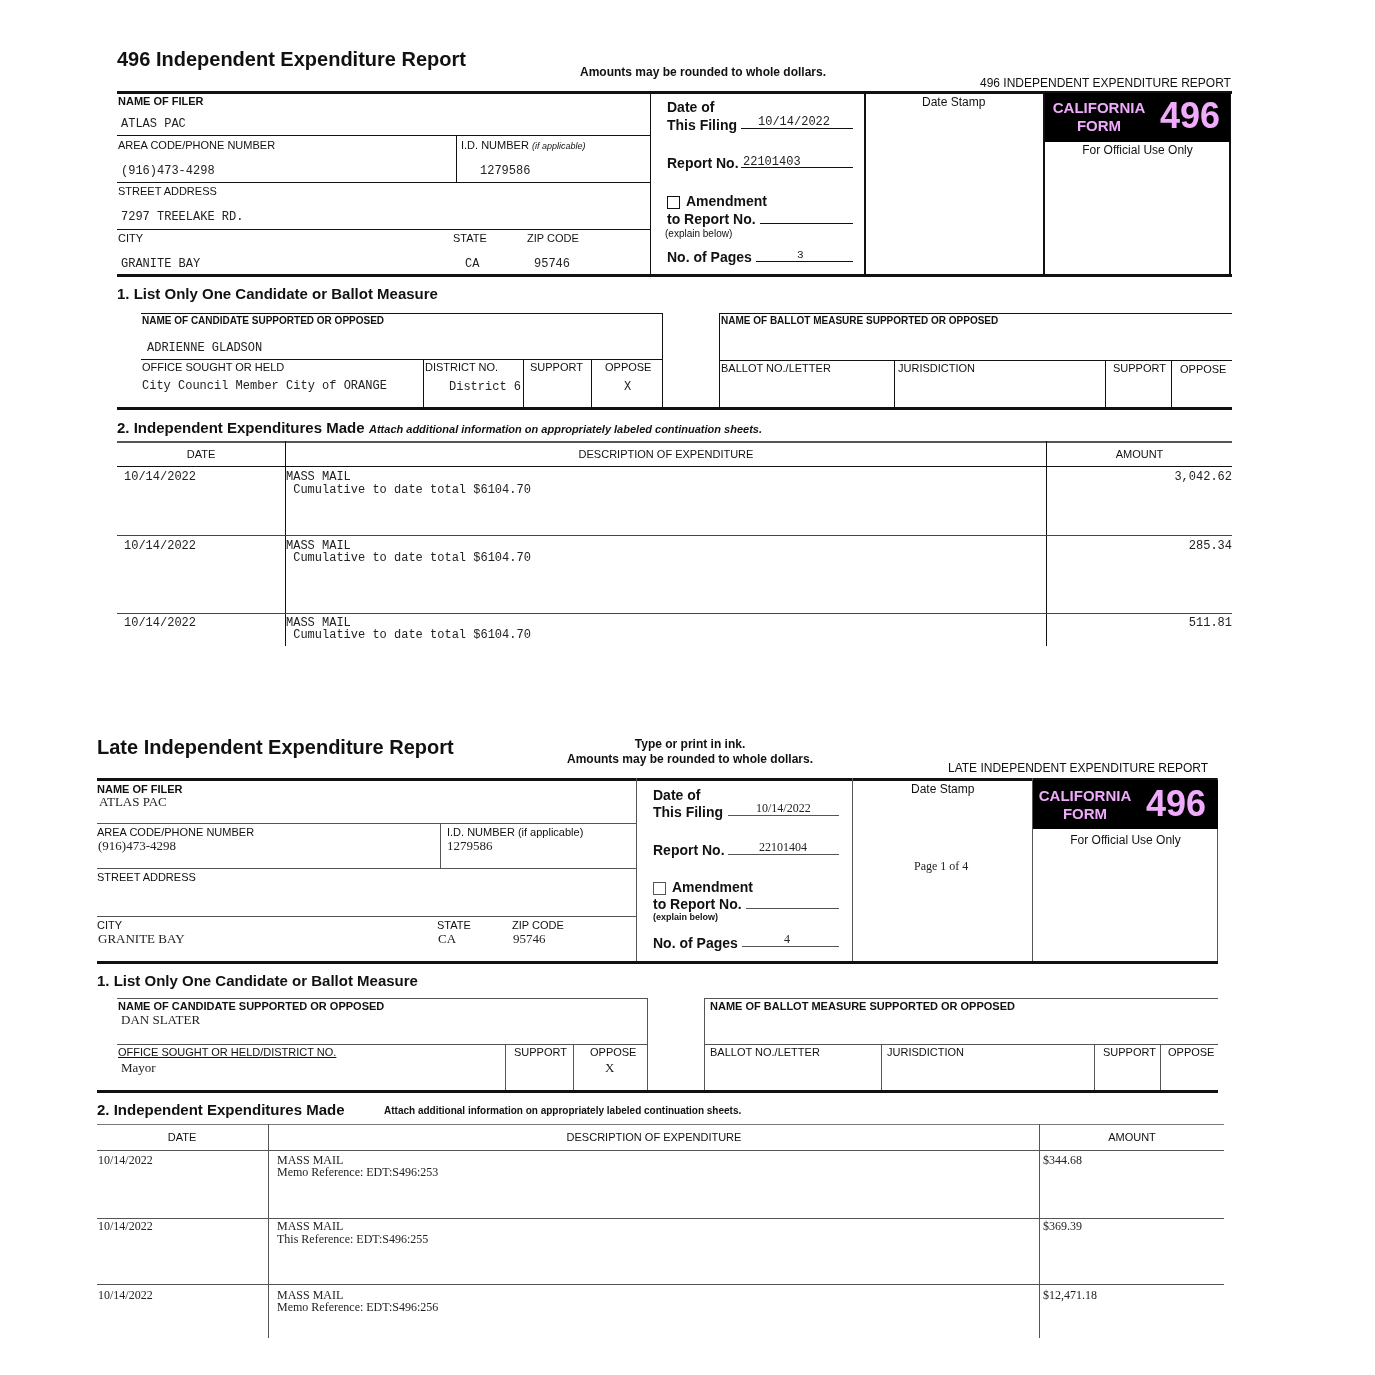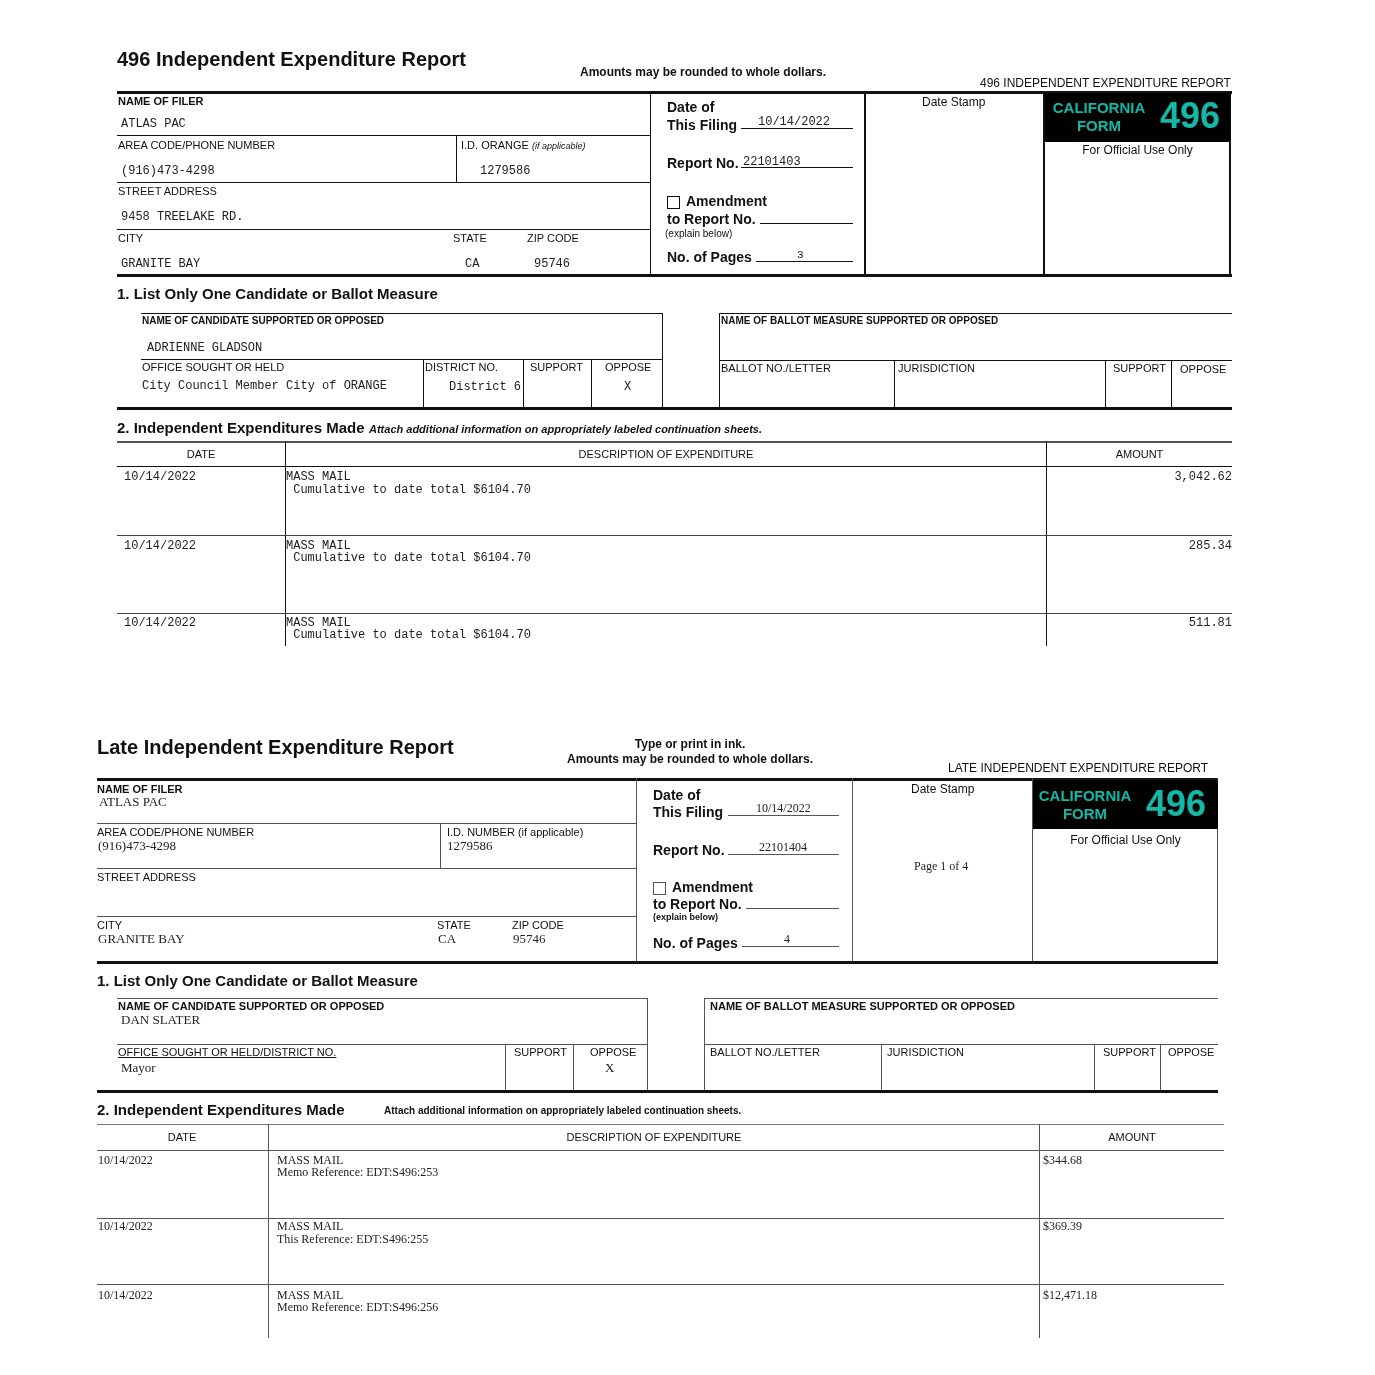--- a/index.html
+++ b/index.html
@@ -6,21 +6,21 @@
   body { width: 1375px; height: 1375px; position: relative; overflow: hidden; color: #111; font-family: "Liberation Sans", sans-serif; }
   .abs { position: absolute; }
   .lbl { font-size: 11px; color: #111; white-space: nowrap; }
   .lblb { font-size: 11px; font-weight: bold; white-space: nowrap; }
   .val-m { font-family: "Liberation Mono", monospace; font-size: 12px; white-space: nowrap; color: #222; }
   .val-s { font-family: "Liberation Serif", serif; font-size: 13px; white-space: nowrap; color: #222; }
   .hl { position: absolute; background: #111; height: 1px; }
   .vl { position: absolute; background: #111; width: 1px; }
   .thick { height: 3px; }
   .title { font-weight: bold; white-space: nowrap; }
-  .blackbox { position: absolute; background: #000; color: #14b8a6; }
+  .blackbox { position: absolute; background: #000; color: #f0abfc; }
   .checkbox { position: absolute; width: 11px; height: 11px; border: 1px solid #111; background: #fff; }
   .uline { position: absolute; height: 1px; background: #111; }
   .center { text-align: center; }
   .right { text-align: right; }
 </style>
 </head>
 <body>
 
 <div>
 
@@ -30,26 +30,26 @@
 
   <div class="hl thick" style="left:117px;top:91px;width:1115px;"></div>
 
   <div class="abs lblb" style="left:118px;top:95px;">NAME OF FILER</div>
   <div class="abs val-m" style="left:121px;top:117px;">ATLAS PAC</div>
   <div class="hl" style="left:117px;top:135px;width:533px;"></div>
 
   <div class="abs lbl" style="left:118px;top:139px;">AREA CODE/PHONE NUMBER</div>
   <div class="abs val-m" style="left:121px;top:164px;">(916)473-4298</div>
   <div class="vl" style="left:456px;top:135px;height:47px;"></div>
-  <div class="abs lbl" style="left:461px;top:139px;"><span>I.D. ORANGE</span> <i style="font-size:9px;">(if applicable)</i></div>
+  <div class="abs lbl" style="left:461px;top:139px;"><span>I.D. NUMBER</span> <i style="font-size:9px;">(if applicable)</i></div>
   <div class="abs val-m" style="left:480px;top:164px;">1279586</div>
   <div class="hl" style="left:117px;top:182px;width:533px;"></div>
 
   <div class="abs lbl" style="left:118px;top:185px;">STREET ADDRESS</div>
-  <div class="abs val-m" style="left:121px;top:210px;">9458 TREELAKE RD.</div>
+  <div class="abs val-m" style="left:121px;top:210px;">7297 TREELAKE RD.</div>
   <div class="hl" style="left:117px;top:229px;width:533px;"></div>
 
   <div class="abs lbl" style="left:118px;top:232px;">CITY</div>
   <div class="abs val-m" style="left:121px;top:257px;">GRANITE BAY</div>
   <div class="abs lbl" style="left:453px;top:232px;">STATE</div>
   <div class="abs val-m" style="left:465px;top:257px;">CA</div>
   <div class="abs lbl" style="left:527px;top:232px;">ZIP CODE</div>
   <div class="abs val-m" style="left:534px;top:257px;">95746</div>
 
   <div class="vl" style="left:650px;top:91px;height:185px;"></div>

